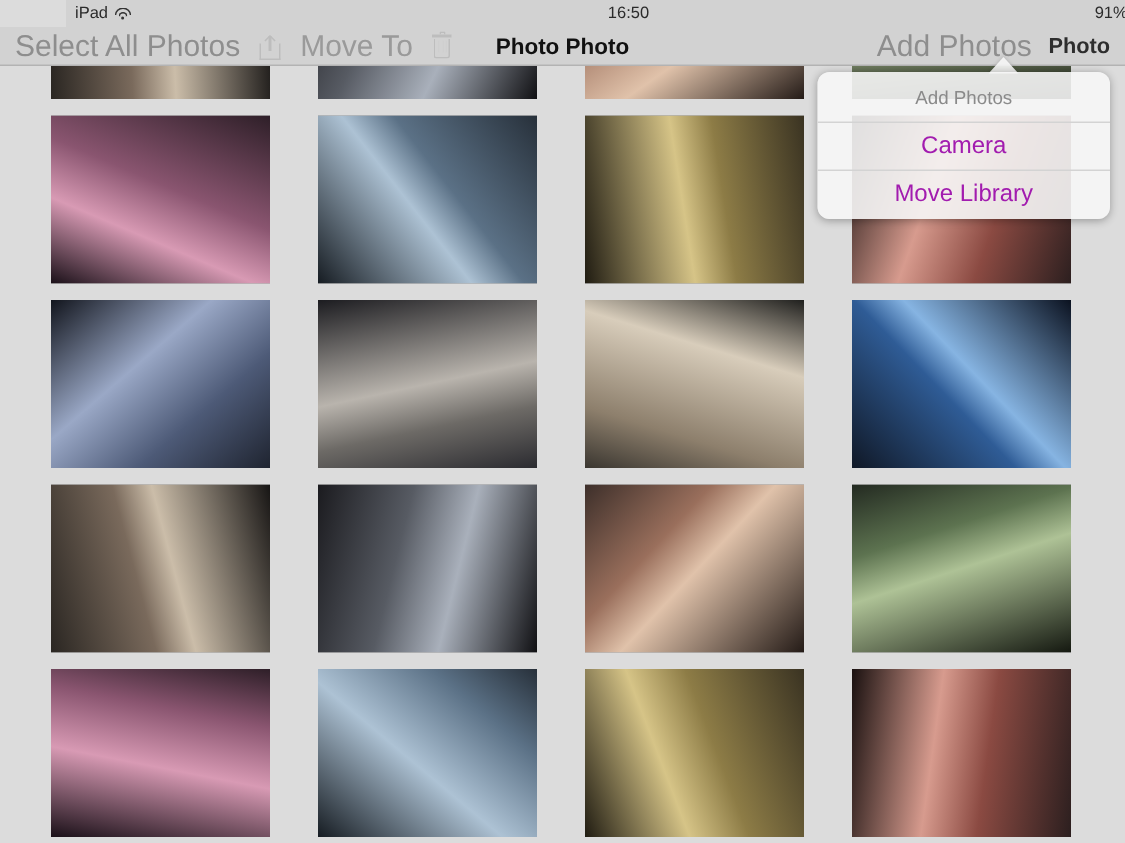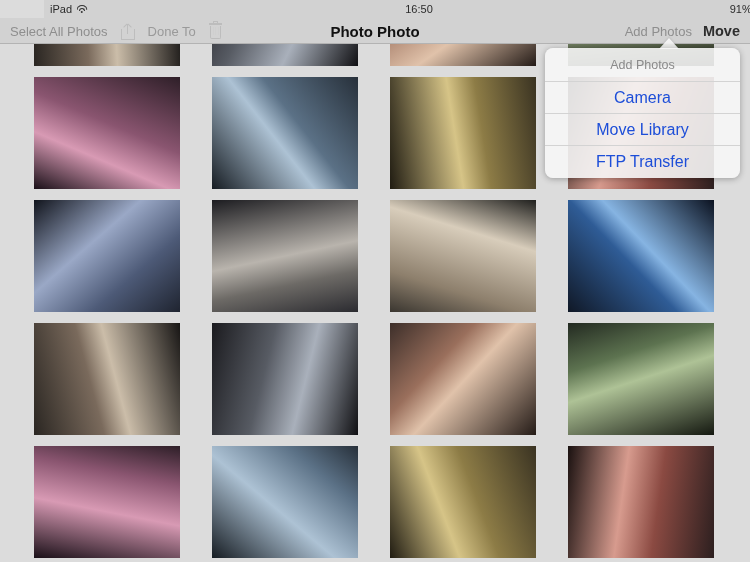--- a/index.html
+++ b/index.html
@@ -41,21 +41,21 @@
   }
   #nav-left{ position:absolute; left:10px; top:0; height:26px;
     display:flex; align-items:center; gap:13px; }
   #nav-right{ position:absolute; right:10px; top:0; height:26px;
     display:flex; align-items:center; gap:11px; }
   #nav-title{
     position:absolute; left:0; top:0; width:750px; height:26px;
     display:flex; align-items:center; justify-content:center;
     font-size:15px; font-weight:bold; color:#111;
   }
-  .nav-btn{ font-size:13px; color:#9a9a9a; white-space:nowrap; }
+  .nav-btn{ font-size:20px; color:#9a9a9a; white-space:nowrap; }
   .nav-btn.active{ color:#8e8e8e; }
   .nav-btn.done{ color:#2e2e2e; font-weight:bold; font-size:14.5px; }
 
   
   .share-icon{ width:14px; height:17px; position:relative; display:inline-block; }
   .share-icon .box{ position:absolute; left:0; bottom:0; width:14px; height:11px;
     border:1.4px solid #bdbdbd; border-top:none; }
   .share-icon .shaft{ position:absolute; left:6.3px; top:1px; width:1.4px; height:10px; background:#bdbdbd; }
   .share-icon .head{ position:absolute; left:3.4px; top:1px; width:7px; height:4.5px; }
   .share-icon .head::before,.share-icon .head::after{ content:""; position:absolute;
@@ -98,21 +98,21 @@
     border-bottom:11px solid rgba(246,246,246,0.93);
     filter:drop-shadow(0 -1px 1px rgba(0,0,0,0.12));
   }
   .pop-header{
     height:34px; display:flex; align-items:center; justify-content:center;
     font-size:12.5px; color:#8a8a8a;
     border-bottom:0.5px solid #d3d3d3;
   }
   .pop-item{
     height:32px; display:flex; align-items:center; justify-content:center;
-    font-size:16px; color:#1d4ed8;
+    font-size:16px; color:#a21caf;
     border-bottom:0.5px solid #d3d3d3;
   }
   .pop-item:last-child{ border-bottom:none; }
 </style>
 </head>
 <body>
 
 <div id="status-bar">
   <div id="status-left">
     <span>iPad</span>
@@ -135,35 +135,35 @@
 <div id="nav-bar">
   <div id="nav-title">Photo Photo</div>
 
   <div id="nav-left">
     <span class="nav-btn active">Select All Photos</span>
     <span class="share-icon">
       <span class="box"></span>
         <span class="shaft"></span>
         <span class="head"></span>
     </span>
-    <span class="nav-btn">Done To</span>
+    <span class="nav-btn">Move To</span>
     <span class="trash-icon">
       <span class="handle"></span>
         <span class="lid"></span>
       <span class="can">
           <span></span>
           <span></span>
           <span></span>
         </span>
     </span>
   </div>
 
   <div id="nav-right">
     <span class="nav-btn active">Add Photos</span>
-    <span class="nav-btn done">Move</span>
+    <span class="nav-btn done">Photo</span>
   </div>
 </div>
 
 <div id="photo-grid">
   <div class="grid-inner" id="grid-inner">
       <div class="photo-row">
         <div class="photo-cell" title="auto show model in dark hall">
           <div class="art" style="background: linear-gradient(87deg, rgb(42, 38, 34) 0%, rgb(122, 106, 92) 36%, rgb(203, 189, 169) 55%, rgb(23, 21, 20) 100%), radial-gradient(circle at 33% 36%, rgba(255, 255, 255, 0.28) 0%, rgba(255, 255, 255, 0) 42%), radial-gradient(circle at 61% 57%, rgba(0, 0, 0, 0.32) 0%, rgba(0, 0, 0, 0) 50%);"></div>
         </div>
         <div class="photo-cell" title="model beside dark car">
@@ -234,15 +234,14 @@
       </div>
     </div>
 </div>
 
 <div id="popover-arrow"></div>
 <div id="popover">
   <div class="pop-header">Add Photos</div>
   <div id="popover-items">
       <div class="pop-item">Camera</div>
       <div class="pop-item">Move Library</div>
-      <div class="pop-item">FTP Transfer</div>
     </div>
 </div>
 
 </body></html>

